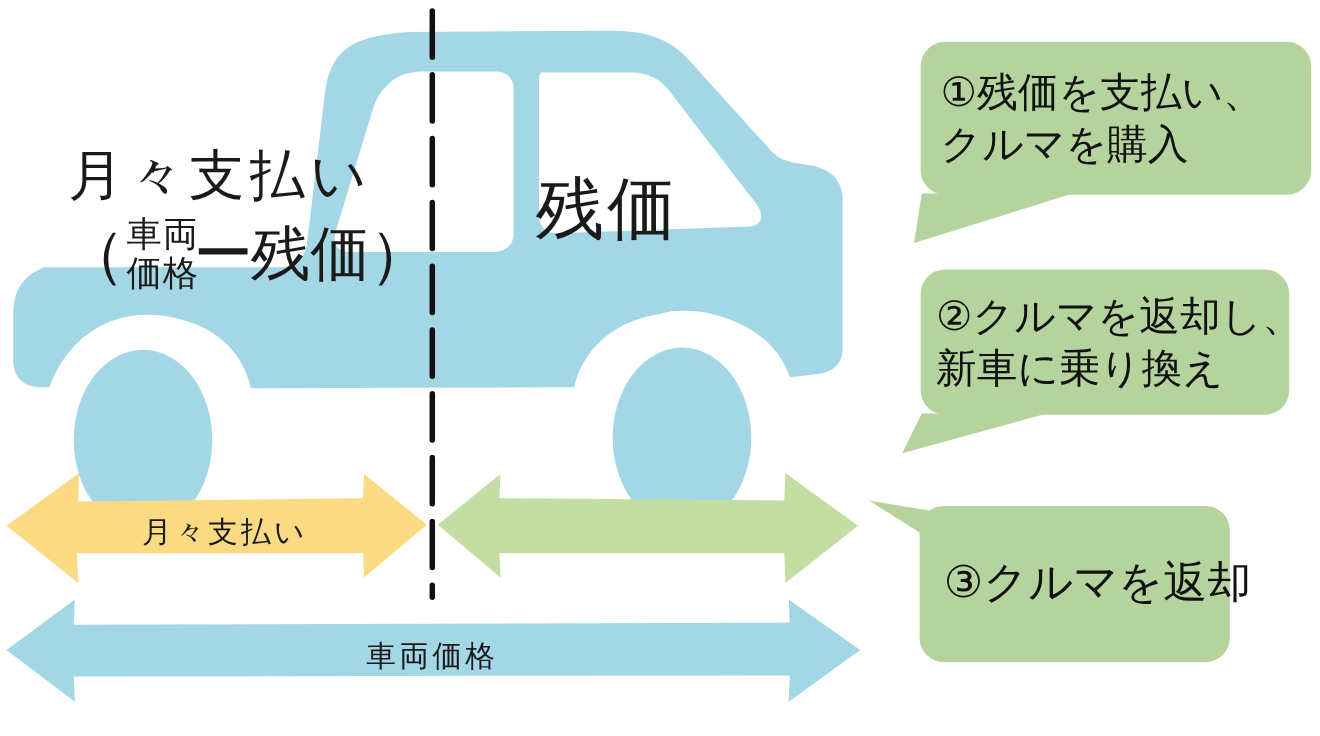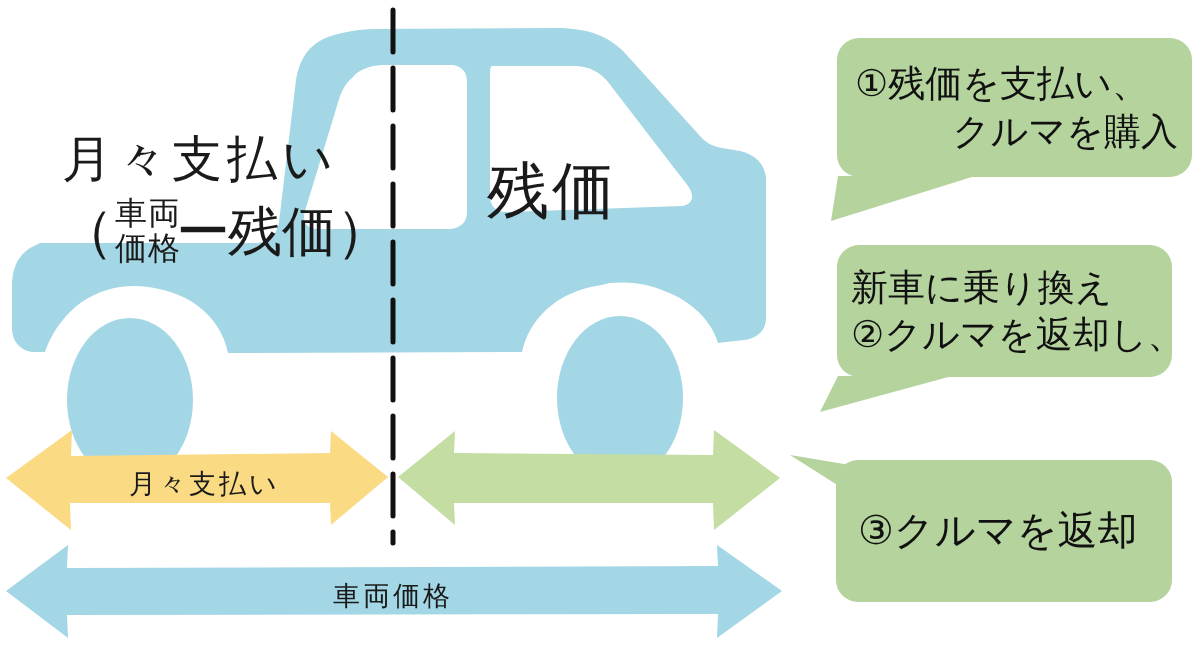--- a/index.html
+++ b/index.html
@@ -97,24 +97,24 @@
   }
   .bubble .line {
     color: #111111;
     font-size: 37px;
     letter-spacing: 0px;
     line-height: 1.28;
     white-space: nowrap;
   }
   #bubble-1 { left: 837px; top: 38px;  width: 355px; height: 139px; padding-left: 18px; }
   #bubble-1 .line:nth-child(1) { text-align: left; }
-  #bubble-1 .line:nth-child(2) { text-align: right; padding-right: 14px; }
+  #bubble-1 .line:nth-child(2) { text-align: left; padding-right: 14px; }
   #bubble-2 { left: 837px; top: 245px; width: 335px; height: 132px; padding-left: 14px; }
   #bubble-2 .line { text-align: left; }
-  #bubble-3 { left: 836px; top: 460px; width: 336px; height: 142px; padding-left: 22px; }
+  #bubble-3 { left: 836px; top: 460px; width: 282px; height: 142px; padding-left: 22px; }
   #bubble-3 .line { font-size: 40px; }
 </style>
 </head>
 <body>
 
 <div id="canvas">
 
   <svg class="layer" viewBox="0 0 1200 669" xmlns="http://www.w3.org/2000/svg">
 
     <g>
@@ -303,21 +303,21 @@
 
 
   <div class="arrow-label" id="arrow-label-price">車両価格</div>
 
   <div class="bubble" id="bubble-1">
     <div class="line">①残価を支払い、</div>
     <div class="line">クルマを購入</div>
   </div>
 
   <div class="bubble" id="bubble-2">
+    <div class="line">②クルマを返却し、</div>
     <div class="line">新車に乗り換え</div>
-    <div class="line">②クルマを返却し、</div>
   </div>
 
   <div class="bubble" id="bubble-3">
     <div class="line">③クルマを返却</div>
   </div>
 
 </div>
 
 </body></html>

